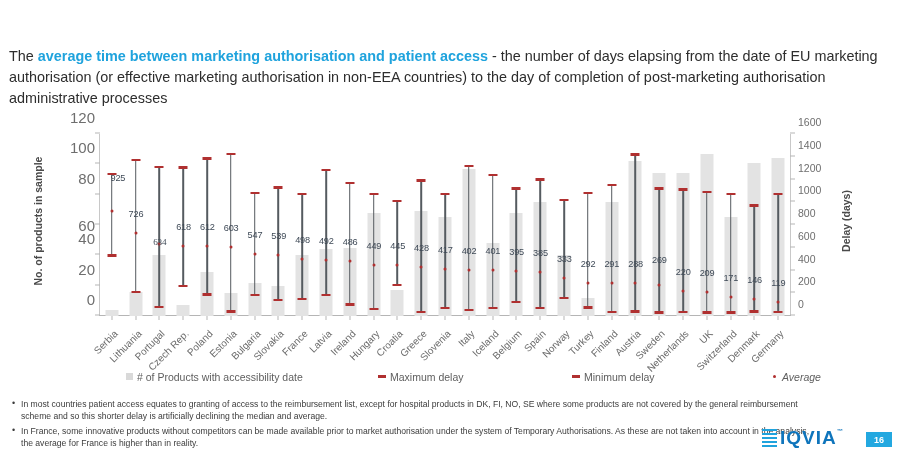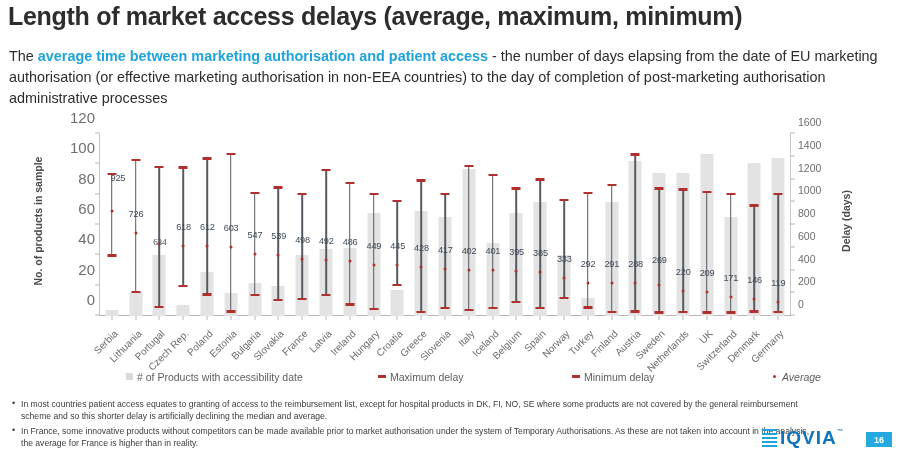--- a/index.html
+++ b/index.html
@@ -156,41 +156,40 @@
     width: 26px; height: 15px; background: #23a8e0;
     color: #fff; font-size: 9px; font-weight: bold;
     display: flex; align-items: center; justify-content: center;
   }
 </style>
 </head>
 <body>
 
 <div class="slide">
 
-  <div class="title">Length of market access delays (average, maximum, minimum)</div>
 
   <div class="intro">
     <span>The </span><span class="hl">average time between marketing authorisation and patient access</span><span> - the number of days elapsing from the date of EU marketing authorisation (or effective marketing authorisation in non-EEA countries) to the day of completion of post-marketing authorisation administrative processes</span>
   </div>
 
   <div class="chart-wrap">
     <div class="ylabel-left">No. of products in sample</div>
     <div class="ylabel-right">Delay (days)</div>
 
     <div class="plot" id="plot">
       <div class="plot-border-left"></div>
       <div class="plot-border-right"></div>
       <div class="axis-baseline"></div>
     <div class="ytick" style="bottom: 0px;">0</div>
         <div class="ytick-mark" style="bottom: 0px;"></div>
         <div class="ytick" style="bottom: 30.3333px;">20</div>
         <div class="ytick-mark" style="bottom: 30.3333px;"></div>
         <div class="ytick" style="bottom: 60.6667px;">40</div>
         <div class="ytick-mark" style="bottom: 60.6667px;"></div>
-        <div class="ytick" style="bottom: 91px;">60</div>
+        <div class="ytick" style="bottom: 74px;">60</div>
         <div class="ytick-mark" style="bottom: 91px;"></div>
         <div class="ytick" style="bottom: 121.333px;">80</div>
         <div class="ytick-mark" style="bottom: 121.333px;"></div>
         <div class="ytick" style="bottom: 151.667px;">100</div>
         <div class="ytick-mark" style="bottom: 151.667px;"></div>
         <div class="ytick" style="bottom: 182px;">120</div>
         <div class="ytick-mark" style="bottom: 182px;"></div>
         <div class="ytick-r" style="bottom: 0px;">0</div>
         <div class="ytick-mark-r" style="bottom: 0px;"></div>
         <div class="ytick-r" style="bottom: 22.75px;">200</div>

